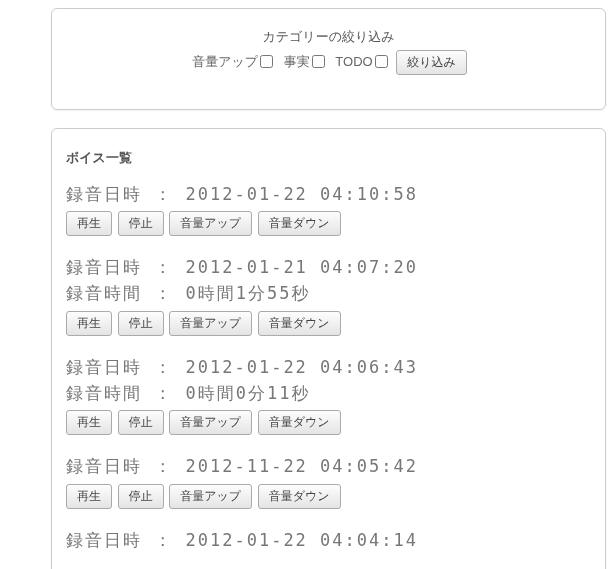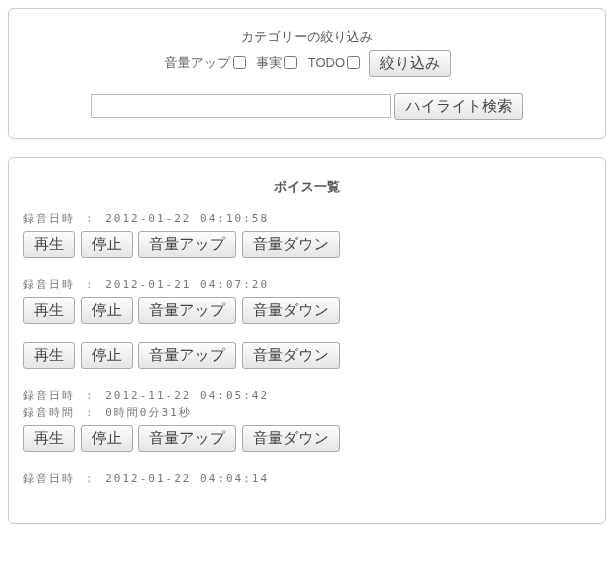--- a/index.html
+++ b/index.html
@@ -11,118 +11,118 @@
     background: #fff;
     width: 614px;
     box-sizing: border-box;
   }
   .panel {
     border: 1px solid #ccc;
     border-radius: 6px;
     padding: 16px 14px 18px;
     margin-bottom: 18px;
     box-shadow: 0 1px 2px rgba(0,0,0,0.05);
+    margin-left: 43px;
   }
   .filter-top {
     text-align: center;
     margin-bottom: 16px;
     line-height: 1.9;
   }
   .filter-top label {
     color: #666;
     margin: 0 2px;
   }
   .filter-top input[type="checkbox"] {
     vertical-align: -2px;
     margin-left: 2px;
   }
   .btn {
     font-family: Liberation Serif, serif;
-    font-size: 15px;
+    font-size: 12px;
     color: #444;
     padding: 3px 10px;
     background: linear-gradient(#fdfdfd, #e4e4e4);
     border: 1px solid #aaa;
     border-radius: 3px;
     cursor: pointer;
     vertical-align: middle;
   }
   .search-row {
     text-align: center;
   }
   .search-input {
     width: 290px;
     height: 22px;
     border: 1px solid #bbb;
     font-size: 13px;
     padding: 0 4px;
     vertical-align: middle;
   }
   .list-title {
-    text-align: center;
     font-weight: bold;
     color: #555;
     margin: 4px 0 14px;
   }
   .voice-item {
     margin-bottom: 18px;
   }
   .voice-meta {
     color: #777;
     letter-spacing: 2px;
     font-family: "MS Gothic", monospace;
-    font-size: 11px;
+    font-size: 17px;
     line-height: 1.55;
   }
   .voice-controls {
     margin-top: 4px;
   }
   .voice-controls .btn {
     margin-right: 2px;
   }
 </style>
 </head>
 <body>
 
 <div class="panel">
   <div class="filter-top">
     <div>カテゴリーの絞り込み</div>
     <div>
       <span id="cat-container"><label><span>音量アップ</span><input type="checkbox" style=""></label> <label><span>事実</span><input type="checkbox" style=""></label> <label><span>TODO</span><input type="checkbox" style=""></label> </span>
       <button class="btn">絞り込み</button>
     </div>
   </div>
-  <div class="search-row">
-    <input type="text" class="search-input" value="" style="">
-    <button class="btn">ハイライト検索</button>
-  </div>
 </div>
 
 <div class="panel">
   <div class="list-title">ボイス一覧</div>
   <div id="voice-container">
       <div class="voice-item">
         <div class="voice-meta">
           <div><span>録音日時</span> <span>：</span> <span>2012-01-22 04:10:58</span></div>
         </div>
         <div class="voice-controls"><button class="btn">再生</button> <button class="btn">停止</button> <button class="btn">音量アップ</button> <button class="btn">音量ダウン</button> </div>
       </div>
       <div class="voice-item">
         <div class="voice-meta">
           <div><span>録音日時</span> <span>：</span> <span>2012-01-21 04:07:20</span></div>
+          <div><span>録音時間</span> <span>：</span> <span>0時間1分55秒</span></div>
         </div>
         <div class="voice-controls"><button class="btn">再生</button> <button class="btn">停止</button> <button class="btn">音量アップ</button> <button class="btn">音量ダウン</button> </div>
       </div>
       <div class="voice-item">
+        <div class="voice-meta">
+          <div><span>録音日時</span> <span>：</span> <span>2012-01-22 04:06:43</span></div>
+          <div><span>録音時間</span> <span>：</span> <span>0時間0分11秒</span></div>
+        </div>
         <div class="voice-controls"><button class="btn">再生</button> <button class="btn">停止</button> <button class="btn">音量アップ</button> <button class="btn">音量ダウン</button> </div>
       </div>
       <div class="voice-item">
         <div class="voice-meta">
           <div><span>録音日時</span> <span>：</span> <span>2012-11-22 04:05:42</span></div>
-          <div><span>録音時間</span> <span>：</span> <span>0時間0分31秒</span></div>
         </div>
         <div class="voice-controls"><button class="btn">再生</button> <button class="btn">停止</button> <button class="btn">音量アップ</button> <button class="btn">音量ダウン</button> </div>
       </div>
       <div class="voice-item">
         <div class="voice-meta">
           <div><span>録音日時</span> <span>：</span> <span>2012-01-22 04:04:14</span></div>
         </div>
       </div>
     </div>
 </div>

